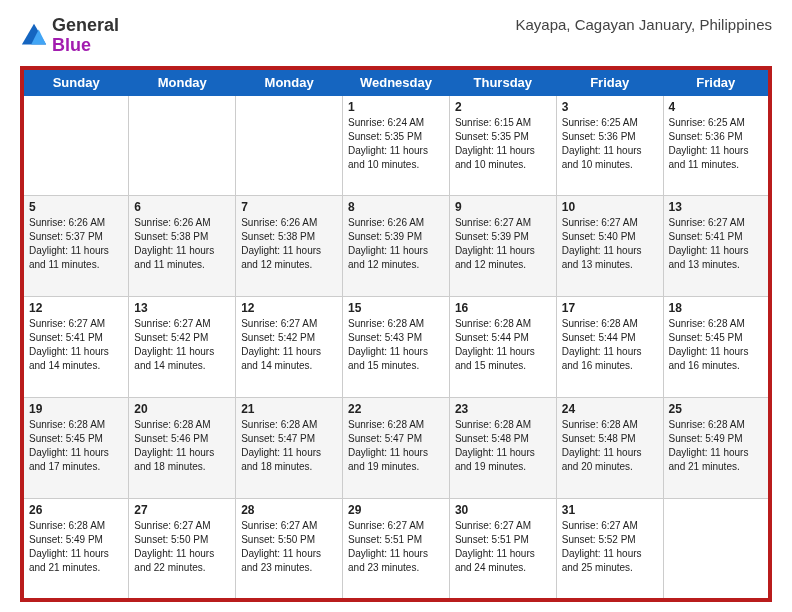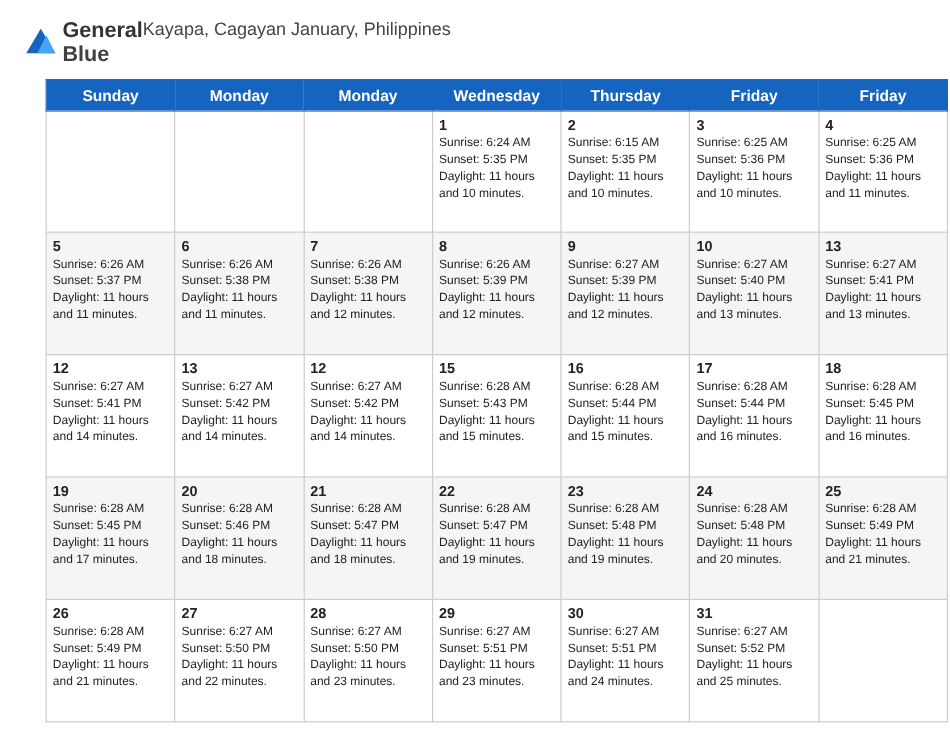--- a/index.html
+++ b/index.html
@@ -12,59 +12,58 @@
     }
     .page {
       width: 792px;
       height: 612px;
       padding: 16px 20px 10px 20px;
       display: flex;
       flex-direction: column;
     }
     .header {
       display: flex;
-      justify-content: flex-start;
+      justify-content: space-between;
       align-items: flex-start;
       margin-bottom: 10px;
     }
     .logo {
       display: flex;
       align-items: center;
       gap: 4px;
     }
     .logo-text {
       font-size: 18px;
       font-weight: bold;
       line-height: 1.1;
     }
     .logo-general { color: #333; }
-    .logo-blue { color: #404040; }
+    .logo-blue { color: #a21caf; }
     .logo-icon {
       width: 28px;
       height: 28px;
     }
     .title-block {
       text-align: right;
     }
     .month-title {
       font-size: 32px;
       font-weight: normal;
       color: #222;
     }
     .location {
       font-size: 15px;
       color: #444;
     }
     .calendar {
       flex: 1;
-      border: 1px solid #b91c1c;
+      border: 4px solid #b91c1c;
       border-collapse: collapse;
       width: 100%;
       table-layout: fixed;
-      margin-left: 18px;
     }
     .calendar th {
       background-color: #1565C0;
       color: #fff;
       text-align: center;
       padding: 5px 2px;
       font-size: 13px;
       font-weight: bold;
       border: 1px solid #1565C0;
     }

